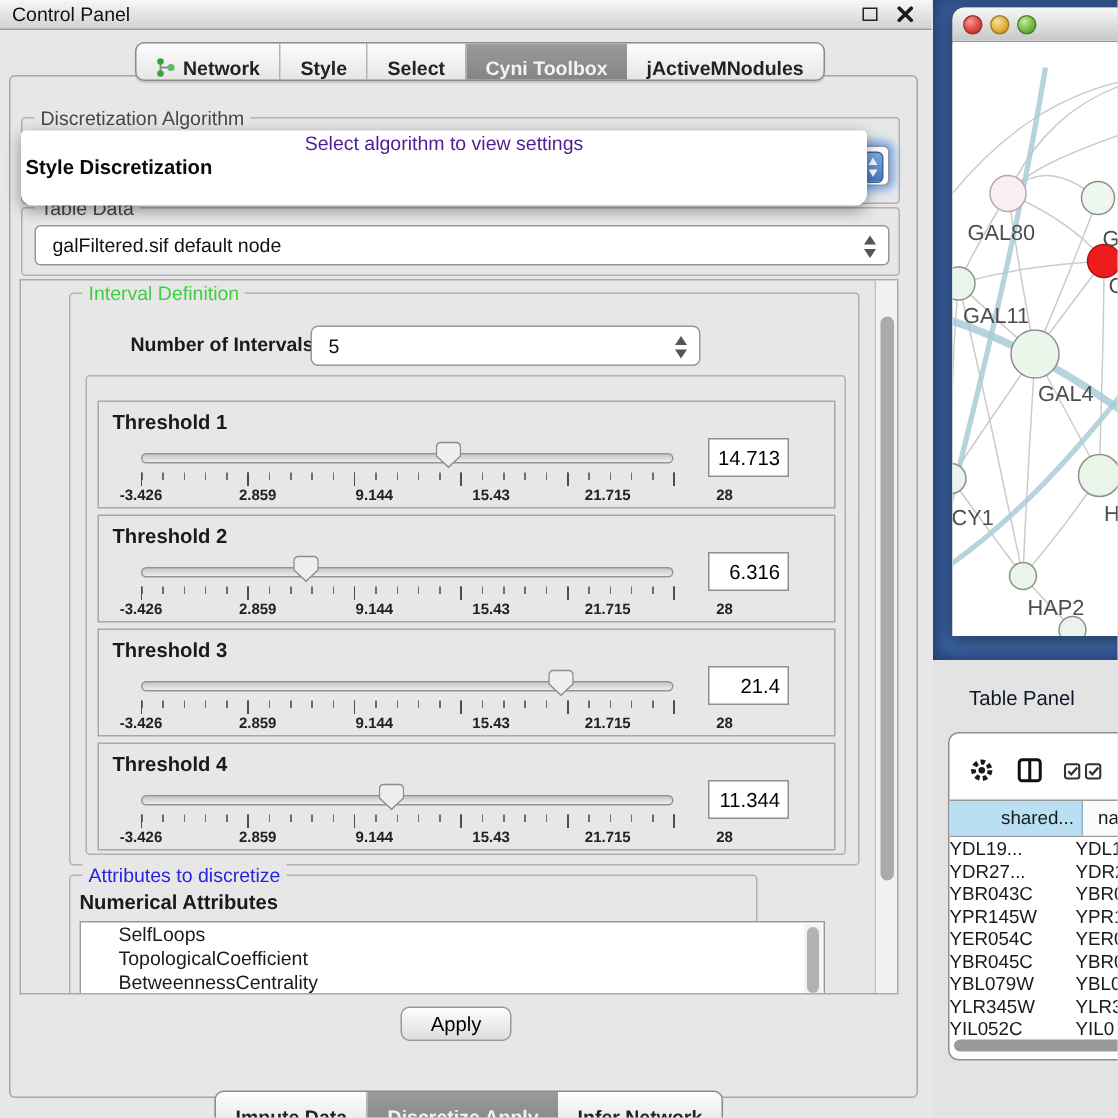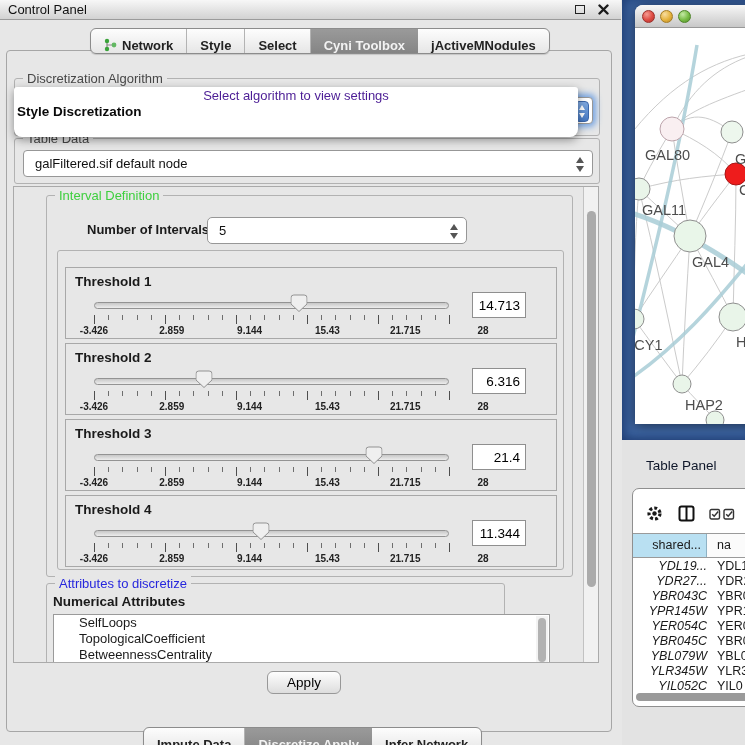--- a/index.html
+++ b/index.html
@@ -107,25 +107,25 @@
   #net-canvas { position:absolute; left:0; top:24px; width:118px; height:395px; background:#fff; overflow:hidden; }
 
   
   #table-panel { position:absolute; left:622px; top:440px; width:123px; height:305px; background:#e3e3e3; }
   .tp-title { position:absolute; left:12px; top:18px; font-size:13.5px; color:#0f172a;margin-left:12px; }
   .tp-box { position:absolute; left:10px; top:48px; width:120px; height:219px; background:#fff;
     border:1px solid #8f8f8f; border-radius:7px 0 0 7px; overflow:hidden; }
   .tp-toolbar-icon { position:absolute; top:16px; }
   .tp-header { position:absolute; left:0; top:44px; width:200px; height:25px; display:flex;
     border-top:1px solid #9a9a9a; border-bottom:1px solid #9a9a9a; font-size:12.5px; }
-  .tp-hcell1 { width:74px; background:#b9e0f2; border-right:1px solid #8fb2c4; text-align:right; padding:4px 5px 0 0; }
+  .tp-hcell1 { width:89px; background:#b9e0f2; border-right:1px solid #8fb2c4; text-align:right; padding:4px 5px 0 0; }
   .tp-hcell2 { flex:1; background:#fbfbfb; padding:4px 0 0 10px; }
   .tp-body { position:absolute; left:0; top:70px; width:200px; }
   .tp-row { display:flex; height:15px; font-size:12.5px; line-height:15px; }
-  .tp-c1 { width:74px; text-align:right;font-style:italic; }
+  .tp-c1 { width:74px; text-align:left; }
   .tp-c2 { padding-left:10px; }
   .tp-hscroll { position:absolute; left:3px; bottom:5px; width:112px; height:8px; border-radius:4px; background:#9a9a9a; }
 </style>
 </head>
 <body>
 
 <div id="control-panel">
 
   <div class="cp-titlebar">
     <span class="cp-title">Control Panel</span>

